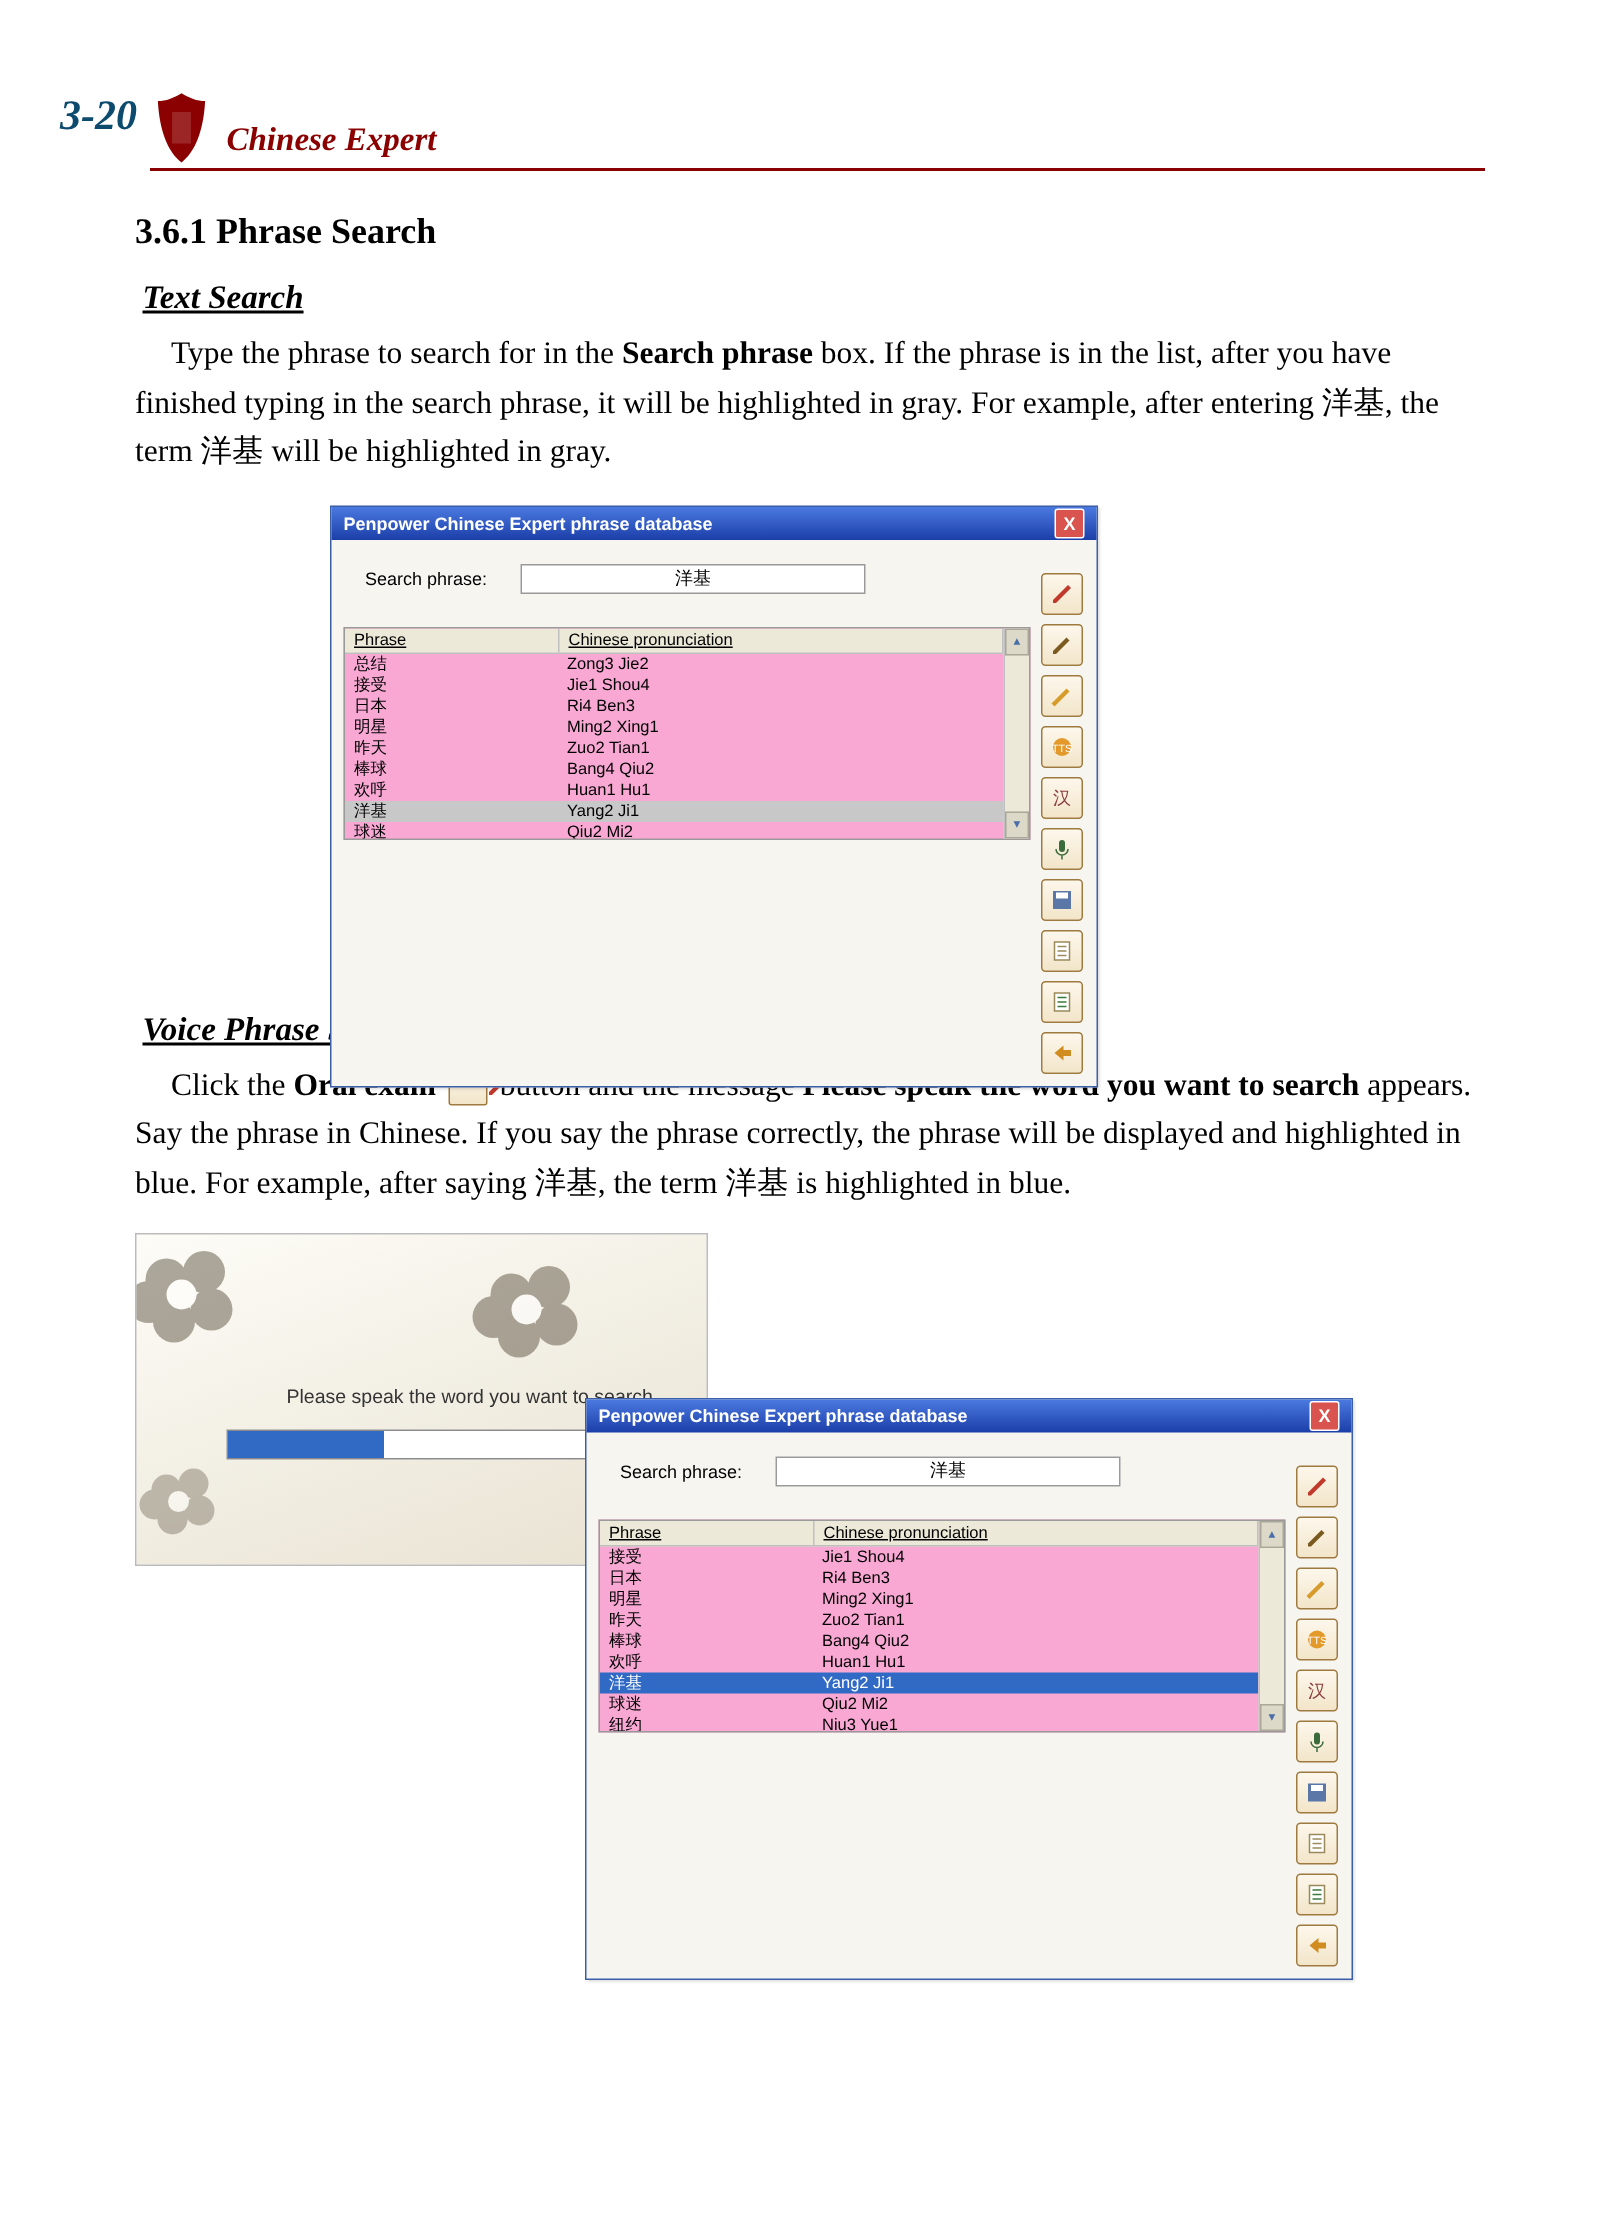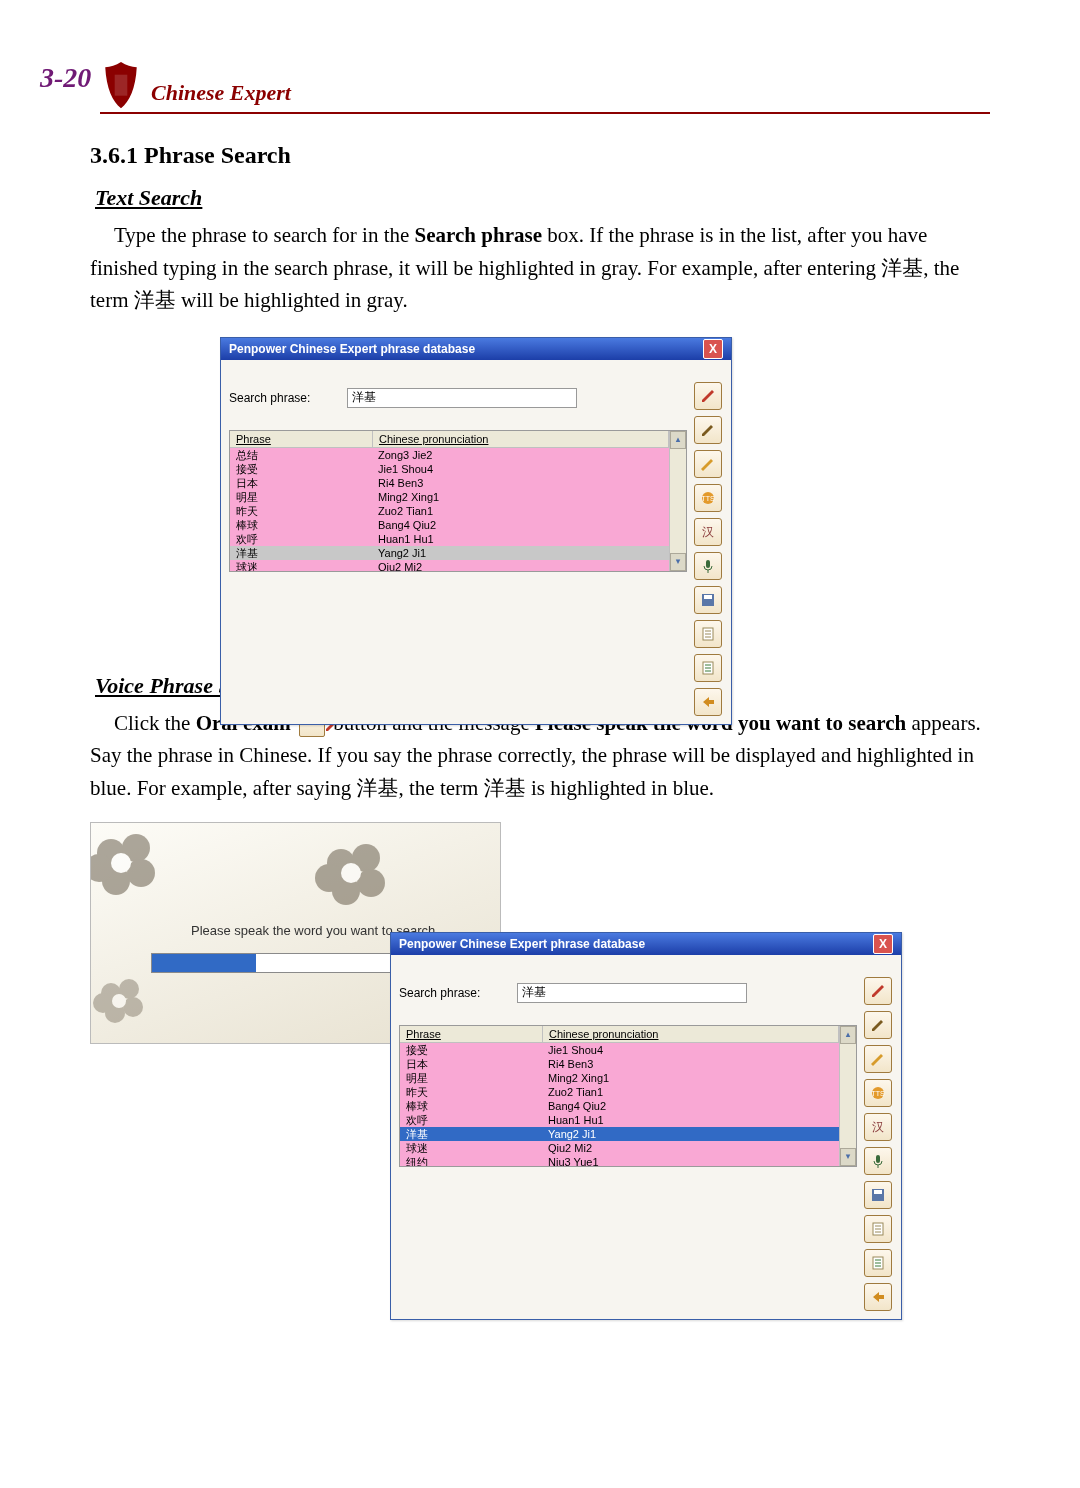--- a/index.html
+++ b/index.html
@@ -13,21 +13,21 @@
   .page{
     padding:60px 90px 40px 90px;
     position:relative;
   }
   .pagenum{
     position:absolute;
     left:40px;
     top:62px;
     font-style:italic;
     font-weight:bold;
-    color:#701a75;
+    color:#0c4a6e;
     font-size:28px;
     font-family:"Times New Roman",serif;
   }
   .hdr{
     display:flex;
     align-items:flex-end;
     gap:8px;
     border-bottom:2px solid #8b0000;
     padding-bottom:2px;
     margin-bottom:28px;
@@ -109,21 +109,22 @@
   .winbody{
     display:flex;
     padding:8px;
     gap:6px;
   }
   .leftcol{flex:1;min-width:0}
   .searchrow{
     display:flex;
     align-items:center;
     gap:8px;
-    margin:20px 0 22px 0;
+    margin:8px 0 22px 0;
+    text-align:center;
   }
   .sp-label{width:110px}
   .sp-input{
     flex:0 0 220px;
     border:1px solid #999;
     height:18px;
     padding:0 4px;
     background:#fff;
   }
   .listwrap{
@@ -172,21 +173,20 @@
     display:flex;align-items:center;justify-content:center;
   }
   .tbtn svg{width:16px;height:16px}
   .speak-img{
     width:380px;height:220px;
     border:1px solid #bbb;
     background:linear-gradient(160deg,#fdfcf7,#e7e1d0);
     position:relative;
     overflow:hidden;
     font-family:Tahoma,Arial,sans-serif;
-    padding-left:29px;
   }
   .speak-text{
     position:absolute;left:100px;top:100px;font-size:13px;color:#333;
   }
   .prog{
     position:absolute;left:60px;top:130px;width:260px;height:18px;
     border:1px solid #8a8a8a;background:#fff;
   }
   .prog-fill{height:100%;width:40%;background:#316ac5}
   .cluster{

